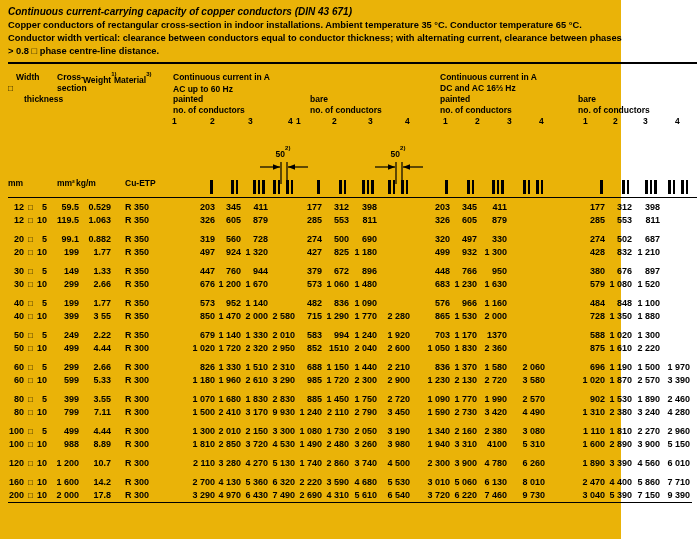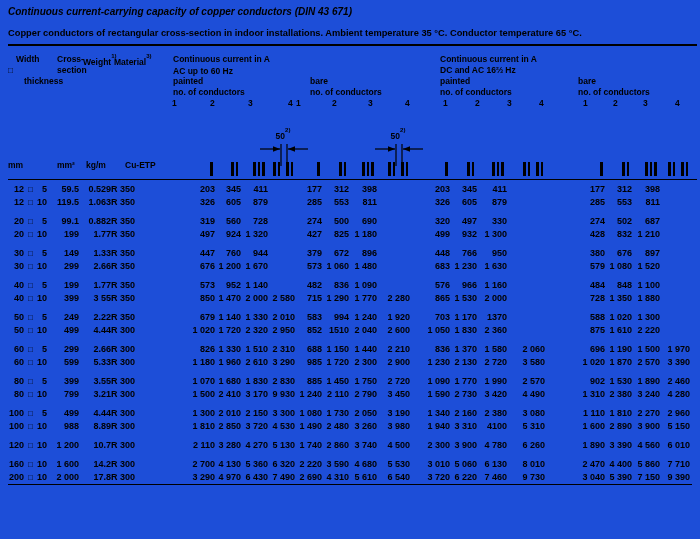--- a/index.html
+++ b/index.html
@@ -1,52 +1,54 @@
 <!DOCTYPE html>
 <html><head>
 <meta charset="utf-8">
 <style>
   *{margin:0;padding:0;box-sizing:border-box}
   html,body{background:#fff}
   body{width:700px;height:539px;overflow:hidden;font-family:"Liberation Sans",sans-serif;color:#000}
-  .page{position:relative;width:700px;height:539px;background:#1d4ed8}
+  .page{position:relative;width:621px;height:539px;background:#eab308}
   .intro{padding:6px 0 0 8px}
   .title{font:bold italic 10px/11px "Liberation Sans",sans-serif;white-space:nowrap}
   .tno{margin-top:13px;font:bold italic 9.5px/11px "Liberation Sans",sans-serif}
-  .desc{margin-top:10px;font:bold 9.3px/13px "Liberation Sans",sans-serif;white-space:nowrap}
+  .desc{margin-top:2px;font:bold 9.3px/13px "Liberation Sans",sans-serif;white-space:nowrap}
   .thead{position:relative;margin:4px 0 0 8px;width:689px;height:136px;
          border-top:2px solid #000;border-bottom:1.5px solid #000}
   .h{position:absolute;font-size:8.5px;font-weight:bold;line-height:10px;white-space:nowrap}
   .h sup,.dimlbl sup{font-size:6px;position:relative;top:-3px}
   .dimlbl{position:absolute;top:84px;width:58px;text-align:center;font-size:8.5px;font-weight:bold}
   svg.dim{position:absolute;top:96px}
   .bars{position:absolute;top:116px;display:flex;gap:2px;align-items:flex-end}
   .bars i{display:block;width:2.5px;height:14px;background:#000}
   .bars .g{display:block;width:2px;height:1px}
   #tbody{margin-left:8px;width:684px;padding-top:3px;border-bottom:1.5px solid #000}
   .trow{display:grid;height:13px;line-height:13px;font-size:9px;font-weight:bold;
         grid-template-columns:47px 24px 32px 44px 60px 26px 27px 27px 27px 27px 28px 33px 40px 27px 30px 38px 60px 27px 28px 30px}
   .gstart{margin-top:6px}
   .cell{white-space:nowrap}
   .num{text-align:right}
-  .mat{padding-left:0}
+  .mat{padding-left:14px}
   .size{display:flex}
   .sw{display:inline-block;width:16px;text-align:right}
   .sx{display:inline-block;width:9px;text-align:center;font-size:8px;margin-left:2px}
   .st{display:inline-block;width:12px;text-align:right}
 </style>
 </head>
 <body>
 
 <div class="page">
 
   <div class="intro">
     <div class="title">Continuous current-carrying capacity of copper conductors (DIN 43 671)</div>
     <div class="desc">
       <div>Copper conductors of rectangular cross-section in indoor installations. Ambient temperature 35 °C. Conductor temperature 65 °C.</div>
+      <div>Conductor width vertical: clearance between conductors equal to conductor thickness; with alternating current, clearance between phases</div>
+      <div>&gt; 0.8 □ phase centre-line distance.</div>
     </div>
   </div>
 
   <div class="thead">
 
     <span class="h" style="left:8px;top:8px">Width</span>
     <span class="h" style="left:0;top:19px">□</span>
     <span class="h" style="left:16px;top:30px">thickness</span>
     <span class="h" style="left:49px;top:8px">Cross-</span>
     <span class="h" style="left:49px;top:19px">section</span>
@@ -98,21 +100,21 @@
       <line x1="27" y1="2" x2="27" y2="24" stroke="#000" stroke-width="1.2"></line>
       <line x1="33" y1="2" x2="33" y2="24" stroke="#000" stroke-width="1.2"></line>
       <line x1="6" y1="7" x2="26" y2="7" stroke="#000" stroke-width="1.2"></line>
       <polygon points="26,7 19,4.2 19,9.8" fill="#000"></polygon>
       <line x1="34" y1="7" x2="54" y2="7" stroke="#000" stroke-width="1.2"></line>
       <polygon points="34,7 41,4.2 41,9.8" fill="#000"></polygon>
     </svg>
 
     <span class="h" style="left:0;top:114px">mm</span>
     <span class="h" style="left:49px;top:114px">mm²</span>
-    <span class="h" style="left:78px;top:114px">kg/m</span>
+    <span class="h" style="left:68px;top:114px">kg/m</span>
     <span class="h" style="left:117px;top:114px">Cu-ETP</span>
 
     <div class="bars" style="left:202px">
         <i></i>
       </div>
     <div class="bars" style="left:223px">
         <i></i>
         <i></i>
       </div>
     <div class="bars" style="left:245px">
@@ -525,21 +527,21 @@
         <span class="cell num">1 890</span>
         <span class="cell num">2 460</span>
       </div>
       <div class="trow">
         <span class="cell size">
           <span class="sw">80</span>
           <span class="sx">□</span>
           <span class="st">10</span>
         </span>
         <span class="cell num">799</span>
-        <span class="cell num">3.21</span>
+        <span class="cell num">7.11</span>
         <span class="cell mat">R 300</span>
         <span class="cell num">1 500</span>
         <span class="cell num">2 410</span>
         <span class="cell num">3 170</span>
         <span class="cell num">9 930</span>
         <span class="cell num">1 240</span>
         <span class="cell num">2 110</span>
         <span class="cell num">2 790</span>
         <span class="cell num">3 450</span>
         <span class="cell num">1 590</span>

